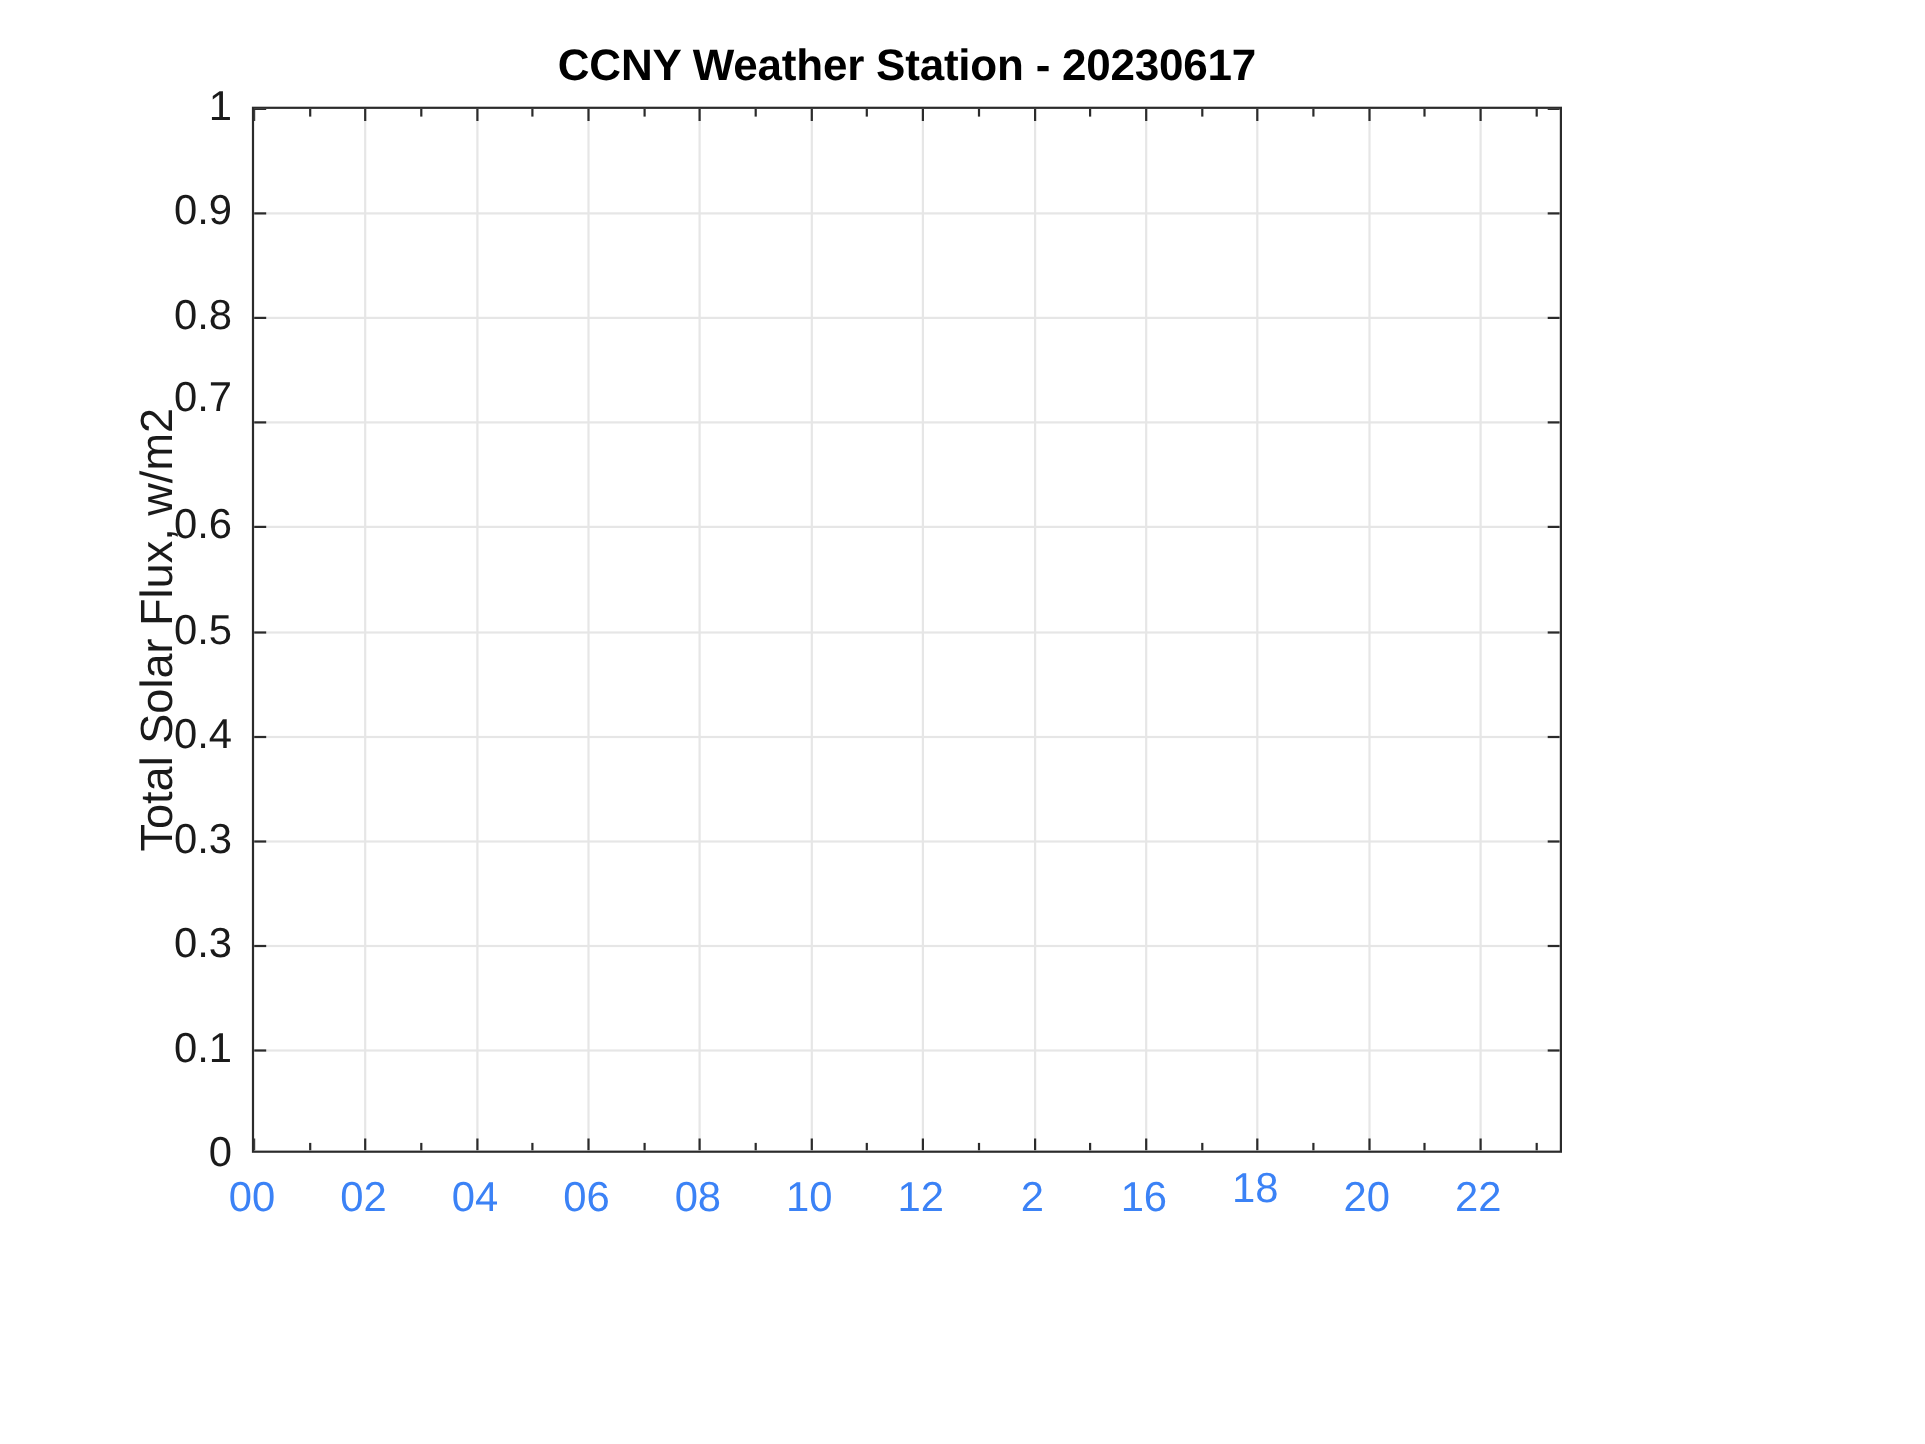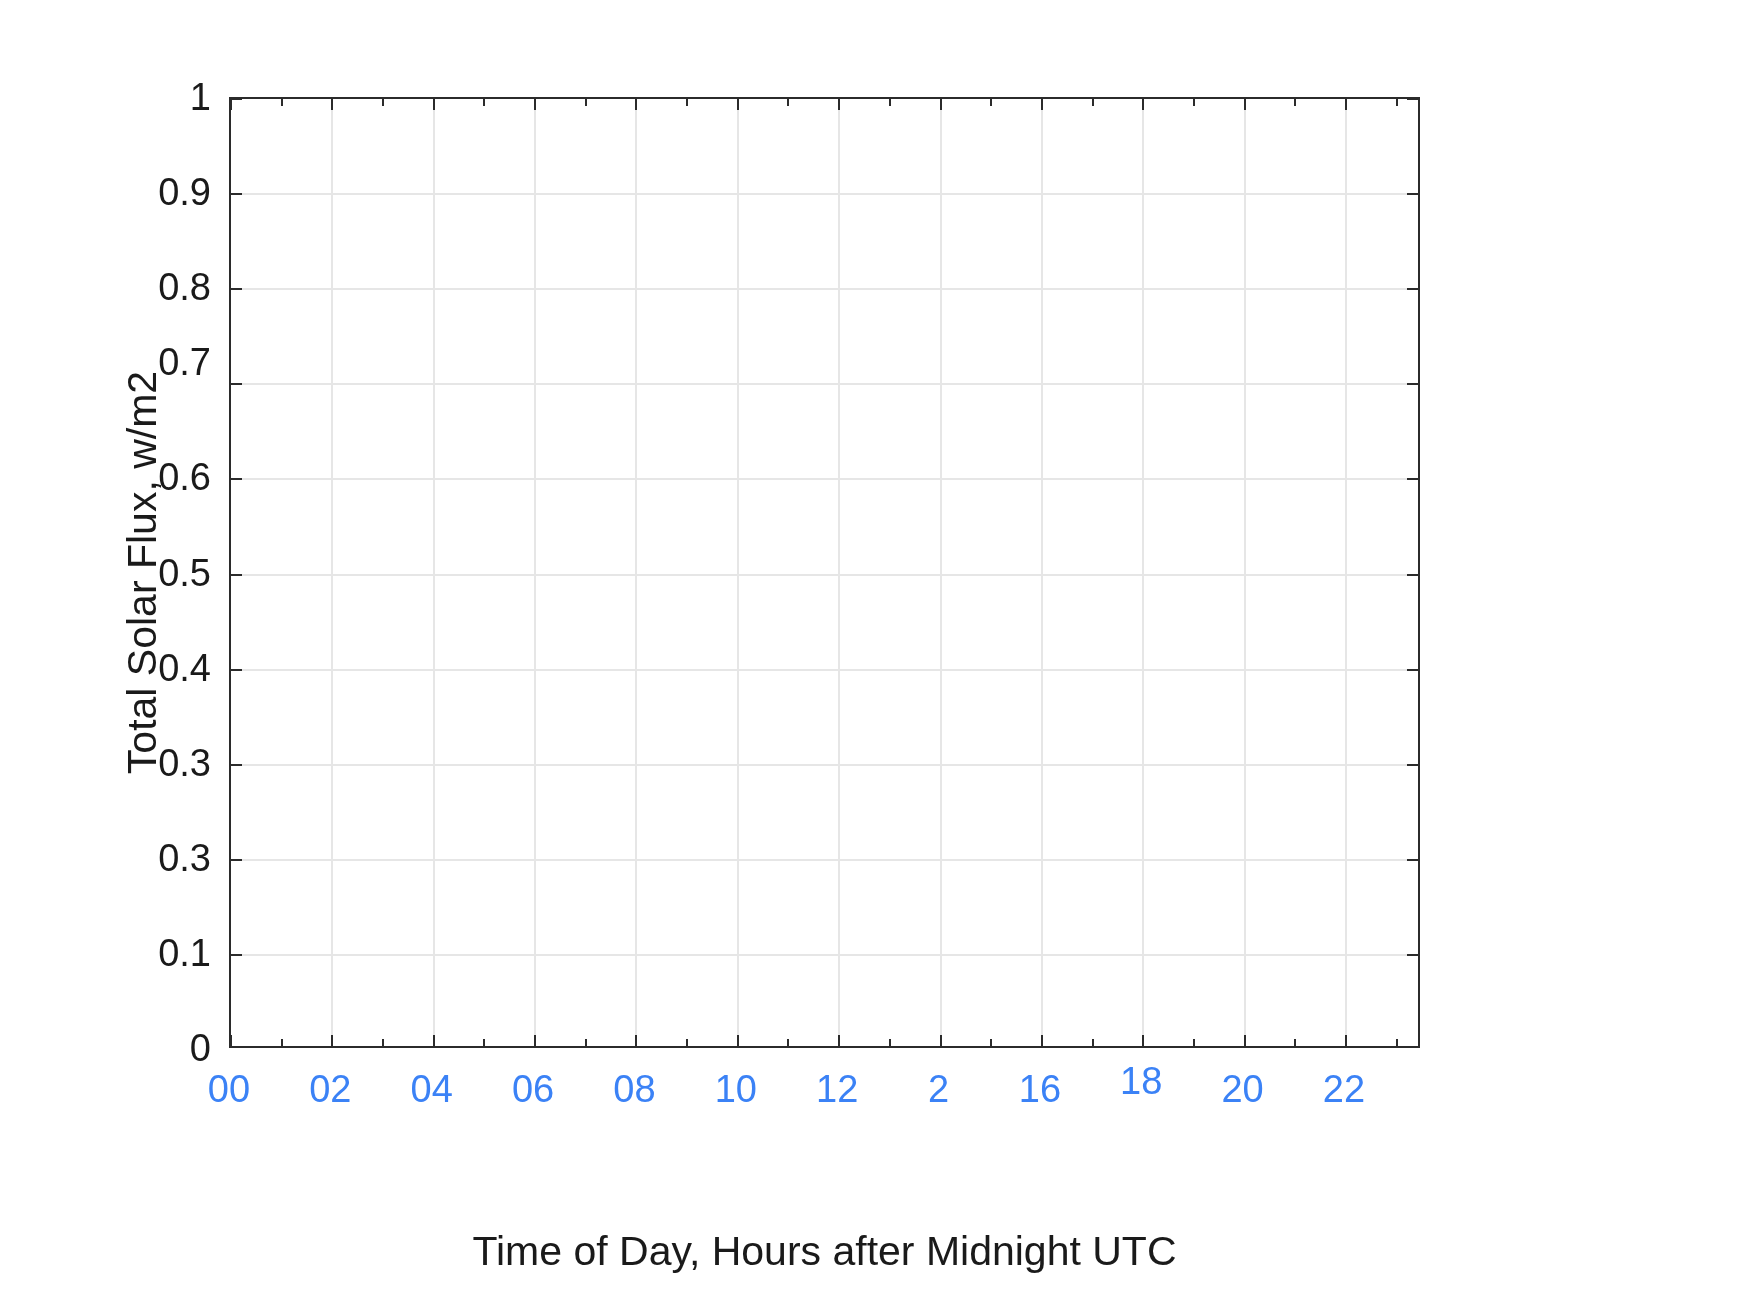--- a/index.html
+++ b/index.html
@@ -165,20 +165,21 @@
   #series-layer {
     position: absolute;
     left: 0; top: 0; right: 0; bottom: 0;
   }
 </style>
 </head>
 <body>
 
 <div id="figure">
 
+  <div id="chart-title">CCNY Weather Station - 20230617</div>
 
   <div id="plot-area">
     <div id="gridlines">
         <div class="grid-v" style="left: 100.362px;"></div>
         <div class="grid-v" style="left: 201.723px;"></div>
         <div class="grid-v" style="left: 303.085px;"></div>
         <div class="grid-v" style="left: 404.447px;"></div>
         <div class="grid-v" style="left: 505.809px;"></div>
         <div class="grid-v" style="left: 607.17px;"></div>
         <div class="grid-v" style="left: 708.532px;"></div>
@@ -290,17 +291,16 @@
       <div class="xtick-text" style="left: 574.447px; top: 1070px;">08</div>
       <div class="xtick-text" style="left: 675.809px; top: 1070px;">10</div>
       <div class="xtick-text" style="left: 777.17px; top: 1070px;">12</div>
       <div class="xtick-text" style="left: 878.532px; top: 1070px;">2</div>
       <div class="xtick-text" style="left: 979.894px; top: 1070px;">16</div>
       <div class="xtick-text" style="left: 1081.26px; top: 1062px;">18</div>
       <div class="xtick-text" style="left: 1182.62px; top: 1070px;">20</div>
       <div class="xtick-text" style="left: 1283.98px; top: 1070px;">22</div>
     </div>
 
-  <div id="x-axis-title">Time of Day, Hours after Midnight UTC</div>
   <div id="y-axis-title">Total Solar Flux, w/m2</div>
 
 
 </div>
 
 </body></html>

